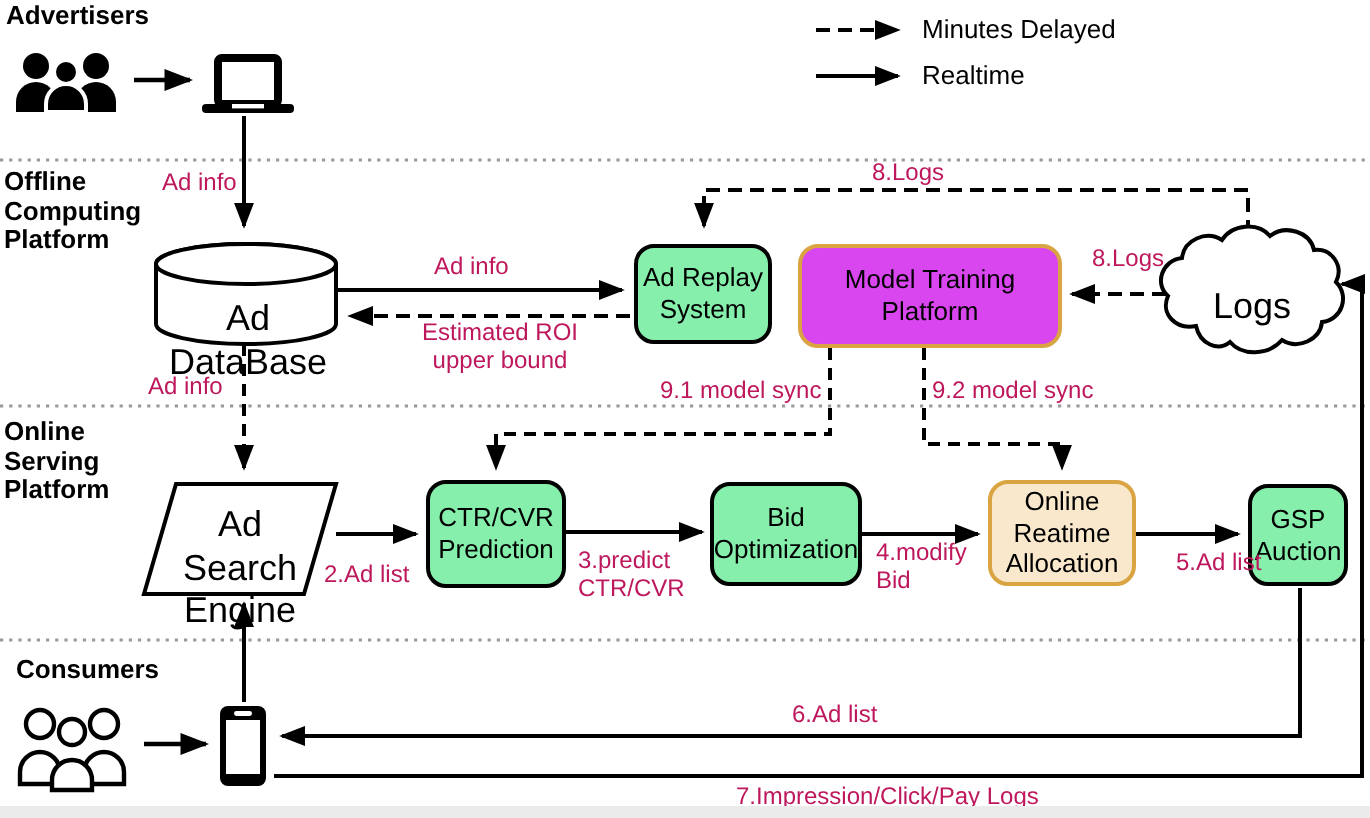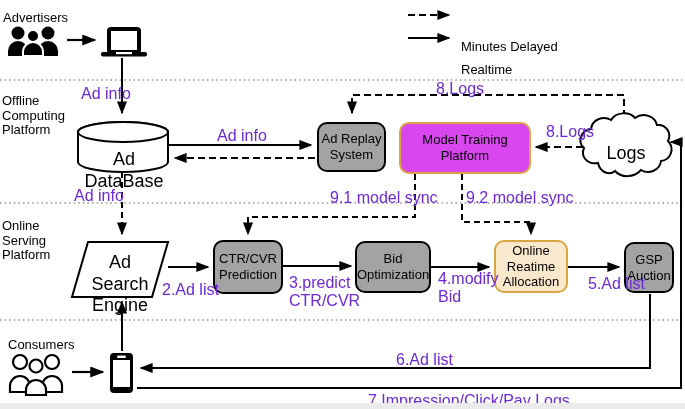--- a/index.html
+++ b/index.html
@@ -1,25 +1,25 @@
 <!DOCTYPE html>
 <html><head>
 <meta charset="utf-8">
 <style>
   html,body{margin:0;padding:0;background:#fff;}
   .stage{position:relative;width:685px;height:409px;background:#fff;overflow:hidden;
          font-family:"Liberation Sans","DejaVu Sans",sans-serif;}
   svg.overlay{position:absolute;left:0;top:0;}
-  .lbl{position:absolute;font-size:16px;color:#6d28d9;white-space:pre-line;line-height:1.15;}
-  .bold{font-weight:normal;font-size:13px;line-height:1.13;color:#000;margin-top:10px;}
-  .node{position:absolute;border:2px solid #000;border-radius:10px;background:#a3a3a3;
+  .lbl{position:absolute;font-size:12px;color:#be185d;white-space:pre-line;line-height:1.15;}
+  .bold{font-weight:bold;font-size:13px;line-height:1.13;color:#000;}
+  .node{position:absolute;border:2px solid #000;border-radius:10px;background:#86efac;
         display:flex;align-items:center;justify-content:center;text-align:center;
         font-size:13px;line-height:1.22;white-space:pre-line;color:#000;box-sizing:border-box;}
   .shape-lbl{position:absolute;font-size:18px;color:#000;text-align:center;white-space:pre-line;line-height:1.2;}
-  .legend-lbl{position:absolute;font-size:13px;color:#000;margin-top:32px;}
+  .legend-lbl{position:absolute;font-size:13px;color:#000;}
   .band{position:absolute;left:0;top:403px;width:685px;height:6px;background:#ebebeb;}
 </style>
 </head>
 <body>
 
 <div class="stage">
 
   <svg class="overlay" width="685" height="409" viewBox="0 0 685 409">
     <defs>
       <marker id="arr" markerWidth="6.5" markerHeight="5" refX="5.8" refY="2.5" orient="auto" markerUnits="strokeWidth">
@@ -123,20 +123,22 @@
 Auction</div>
 
   <div class="shape-lbl" style="left:80px;top:149px;width:88px">Ad DataBase</div>
   <div class="shape-lbl" style="left:87px;top:252px;width:66px">Ad Search
 Engine</div>
   <div class="shape-lbl" style="left:601px;top:143px;width:50px">Logs</div>
 
   <div class="lbl" style="left:81px;top:85px">Ad info</div>
   <div class="lbl" style="left:217px;top:127px">Ad info</div>
   <div class="lbl" style="left:74px;top:187px">Ad info</div>
+  <div class="lbl" style="left:208px;top:160px;width:84px;text-align:center">Estimated ROI
+upper bound</div>
   <div class="lbl" style="left:162px;top:281px">2.Ad list</div>
   <div class="lbl" style="left:289px;top:274px">3.predict
 CTR/CVR</div>
   <div class="lbl" style="left:438px;top:270px">4.modify
 Bid</div>
   <div class="lbl" style="left:588px;top:275px">5.Ad list</div>
   <div class="lbl" style="left:396px;top:351px">6.Ad list</div>
   <div class="lbl" style="left:368px;top:392px">7.Impression/Click/Pay Logs</div>
   <div class="lbl" style="left:436px;top:80px">8.Logs</div>
   <div class="lbl" style="left:546px;top:123px">8.Logs</div>

